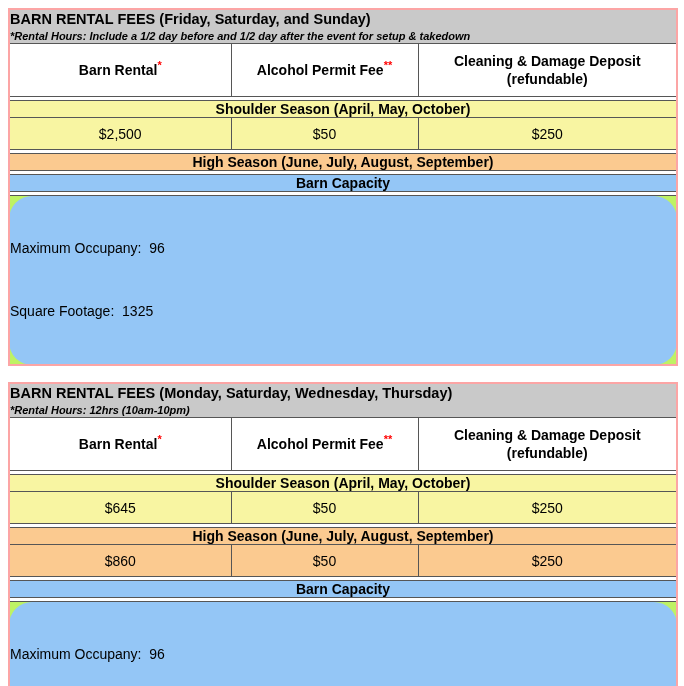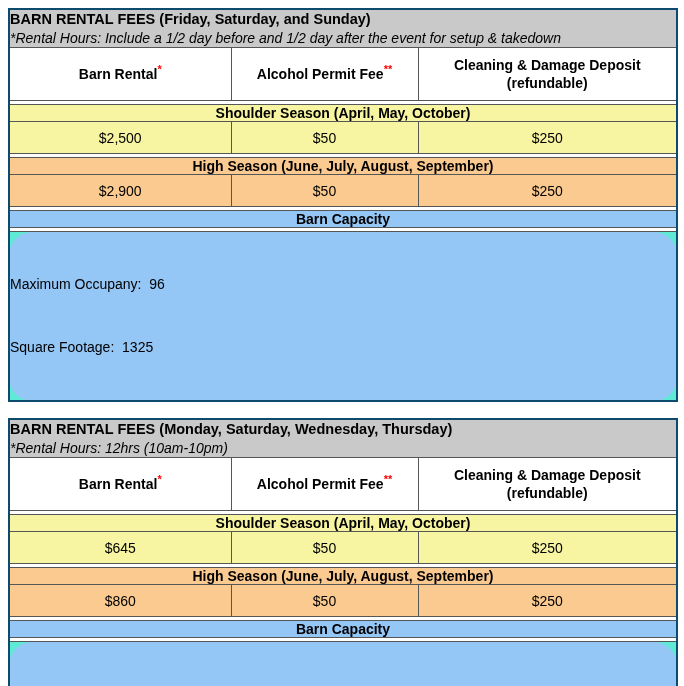--- a/index.html
+++ b/index.html
@@ -12,23 +12,23 @@
   .page {
     width: 684px;
     height: 686px;
     box-sizing: border-box;
     padding: 8px 8px 0 8px;
     background: #ffffff;
   }
   table.fee {
     width: 668px;
     border-collapse: collapse;
-    border: 2px solid #0c4a6e;
+    border: 2px solid #fca5a5;
     table-layout: fixed;
-    background: #5eead4;
+    background: #bef264;
   }
   table.fee + table.fee { margin-top: 16px; }
   table.fee td, table.fee th {
     border: 1px solid #565656;
     padding: 0;
     font-size: 14px;
   }
   col.c1 { width: 222px; }
   col.c2 { width: 187px; }
   col.c3 { width: 259px; }
@@ -36,23 +36,23 @@
   td.title-cell {
     background: #c9c9c9;
     padding: 3px 6px 4px 6px;
   }
   .tbl-title {
     font-weight: bold;
     font-size: 14.5px;
     line-height: 1.3;
   }
   .tbl-subtitle {
-    font-weight: normal;
+    font-weight: bold;
     font-style: italic;
-    font-size: 14px;
+    font-size: 11px;
     line-height: 1.3;
   }
   th.colhead {
     background: #ffffff;
     font-weight: bold;
     text-align: center;
     vertical-align: middle;
     height: 52px;
     line-height: 1.3;
   }
@@ -131,25 +131,20 @@
         <td class="val bg-yellow">$2,500</td>
         <td class="val bg-yellow">$50</td>
         <td class="val bg-yellow">$250</td>
       </tr>
       <tr class="gap">
           <td colspan="3"></td>
         </tr>
       <tr>
         <td class="band bg-orange" colspan="3">High Season (June, July, August, September)</td>
       </tr>
-      <tr>
-        <td class="val bg-orange">$2,900</td>
-        <td class="val bg-orange">$50</td>
-        <td class="val bg-orange">$250</td>
-      </tr>
       <tr class="gap">
           <td colspan="3"></td>
         </tr>
       <tr>
         <td class="band bg-blue" colspan="3">Barn Capacity</td>
       </tr>
       <tr class="gap">
           <td colspan="3"></td>
         </tr>
       <tr>

